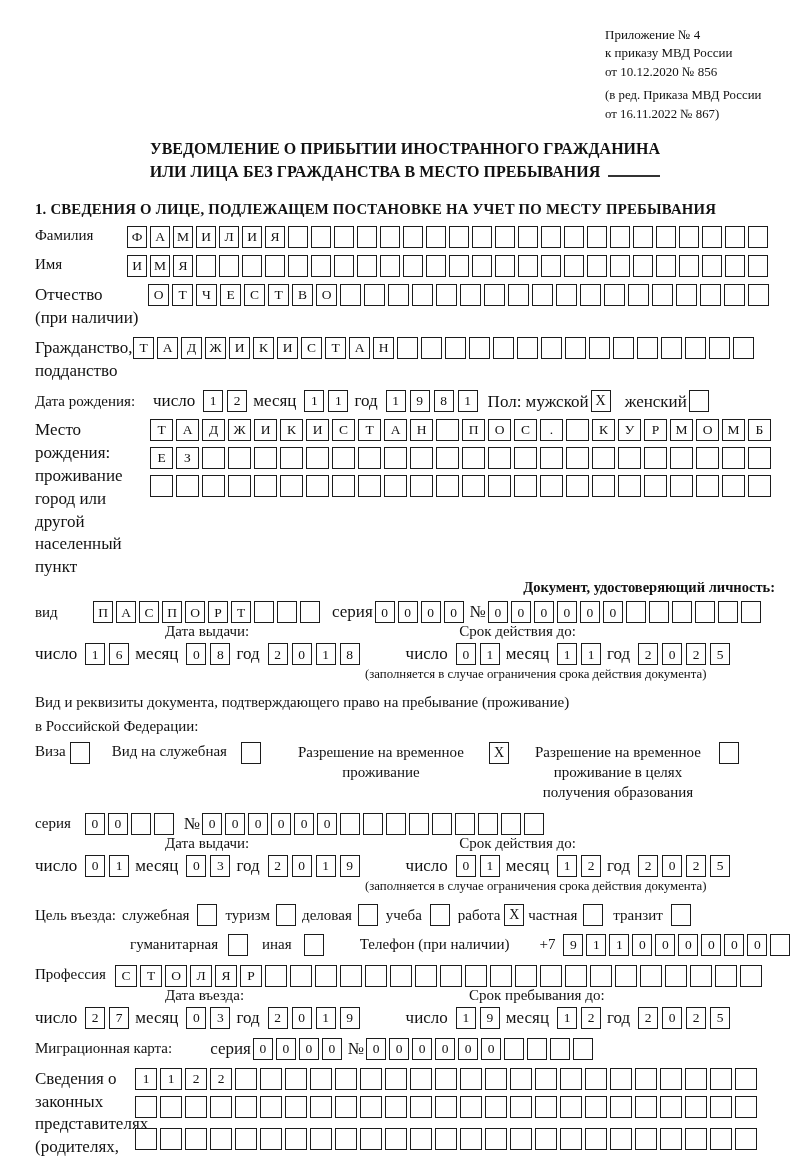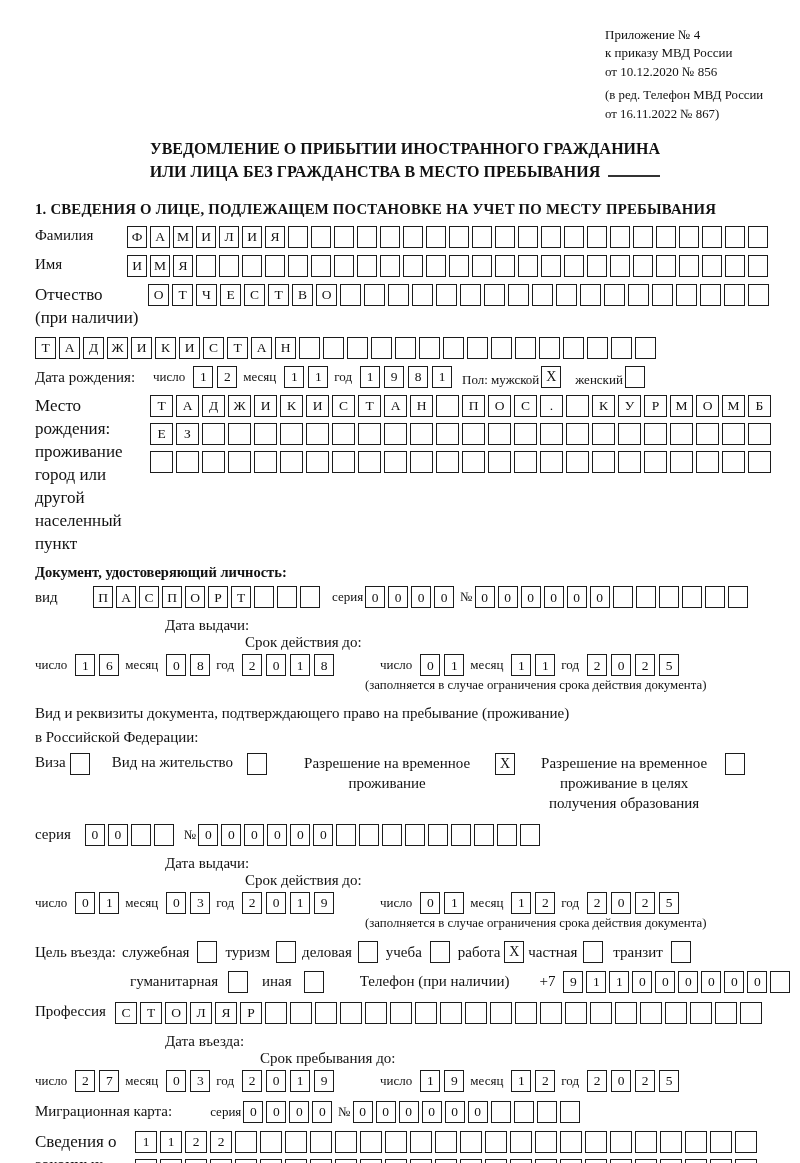--- a/index.html
+++ b/index.html
@@ -23,42 +23,42 @@
   .boxes{display:inline-flex;gap:3px;flex:none;}
   .bx{box-sizing:border-box;flex:none;width:20px;height:22px;border:1.5px solid #1c1c1c;display:inline-flex;align-items:center;justify-content:center;font-size:13.5px;line-height:1;background:#fff;}
   .p21 .bx{width:21px}
   .p23 .bx{width:23px}
   .p22 .bx{width:22px}
   .cb{box-sizing:border-box;flex:none;width:20px;height:22px;border:1.5px solid #1c1c1c;display:inline-flex;align-items:center;justify-content:center;font-size:14px;background:#fff;}
   .w92{width:92px}.w113{width:113px}.w98{width:98px}.w115{width:115px}.w58{width:58px}.w80{width:80px}.w100{width:100px}
 
   
   .dgroup{display:inline-flex;align-items:center;gap:6px;}
-  .dlbl{font-size:13px;margin-right:2px;}
+  .dlbl{font-size:17px;margin-right:2px;}
   .dgroup .boxes{gap:4px;}
-  .dates-titles{display:flex;font-size:15px;margin-top:9px;flex-direction:column;}
+  .dates-titles{display:flex;font-size:15px;}
   .dates-row{display:flex;margin-top:3px;}
   .note{font-size:12.8px;margin-top:2px;}
-  .center-bold{text-align:left;font-weight:bold;font-size:14.5px;margin-top:9px;}
+  .center-bold{text-align:right;font-weight:bold;font-size:14.5px;}
   .intro{font-size:15px;line-height:1.55;margin-top:9px;}
 
   .optlbl{font-size:15px;text-align:center;line-height:1.35;}
   .vgap{height:6px;}
 </style>
 </head>
 <body>
 
 <div class="page">
 
   <div class="hdr-block">
     <div>Приложение № 4</div>
     <div>к приказу МВД России</div>
     <div>от 10.12.2020 № 856</div>
     <div class="ed">
-      <div>(в ред. Телефон МВД России</div>
+      <div>(в ред. Приказа МВД России</div>
       <div>от 16.11.2022 № 867)</div>
     </div>
   </div>
 
 
   <div class="title">
     <div>УВЕДОМЛЕНИЕ О ПРИБЫТИИ ИНОСТРАННОГО ГРАЖДАНИНА</div>
     <div><span>ИЛИ ЛИЦА БЕЗ ГРАЖДАНСТВА В МЕСТО ПРЕБЫВАНИЯ</span><span class="uline"></span></div>
   </div>
 
@@ -161,20 +161,24 @@
         <span class="bx"></span>
         <span class="bx"></span>
         <span class="bx"></span>
         <span class="bx"></span>
         <span class="bx"></span>
         <span class="bx"></span>
       </span>
   </div>
 
   <div class="row">
+    <span class="lbl2 w98">
+      <span style="display:block">Гражданство,</span>
+      <span style="display:block">подданство</span>
+    </span>
     <span class="boxes p21">
         <span class="bx">Т</span>
         <span class="bx">А</span>
         <span class="bx">Д</span>
         <span class="bx">Ж</span>
         <span class="bx">И</span>
         <span class="bx">К</span>
         <span class="bx">И</span>
         <span class="bx">С</span>
         <span class="bx">Т</span>
@@ -403,21 +407,21 @@
   <div class="note" style="margin-left:330px">(заполняется в случае ограничения срока действия документа)</div>
 
   <div class="intro">
     <div>Вид и реквизиты документа, подтверждающего право на пребывание (проживание)</div>
     <div>в Российской Федерации:</div>
   </div>
 
   <div class="row" style="margin-top:4px;">
     <span class="lbl">Виза</span>
     <span class="cb" style="margin-left:4px"></span>
-    <span class="lbl" style="margin-left:22px">Вид на жительство</span>
+    <span class="lbl" style="margin-left:22px">Вид на служебная</span>
     <span class="cb" style="margin-left:14px"></span>
     <span class="optlbl" style="width:200px;margin-left:20px">Разрешение на временное проживание</span>
     <span class="cb" style="margin-left:8px">X</span>
     <span class="optlbl" style="width:186px;margin-left:16px">Разрешение на временное проживание в целях получения образования</span>
     <span class="cb" style="margin-left:8px"></span>
   </div>
 
   <div class="row" style="align-items:center;margin-top:10px;">
     <span class="lbl">серия</span>
     <span class="boxes" style="margin-left:14px">

